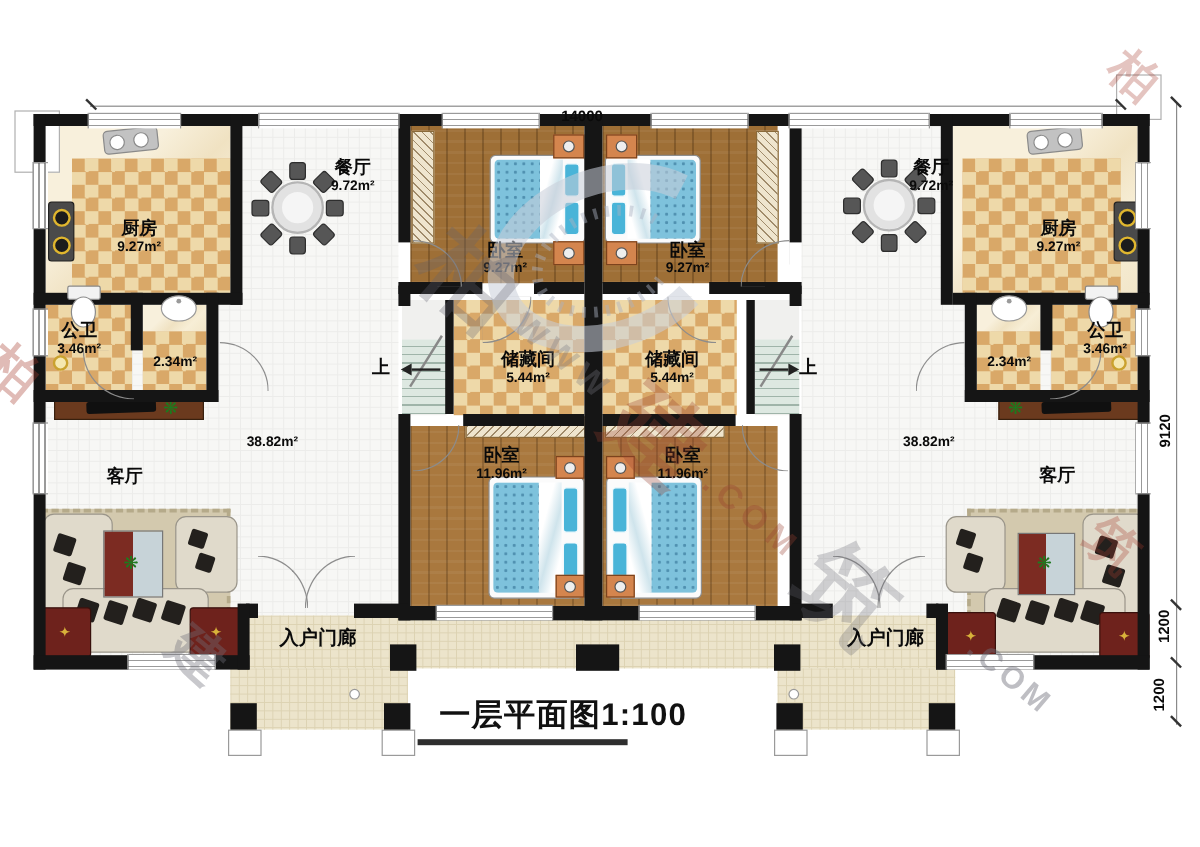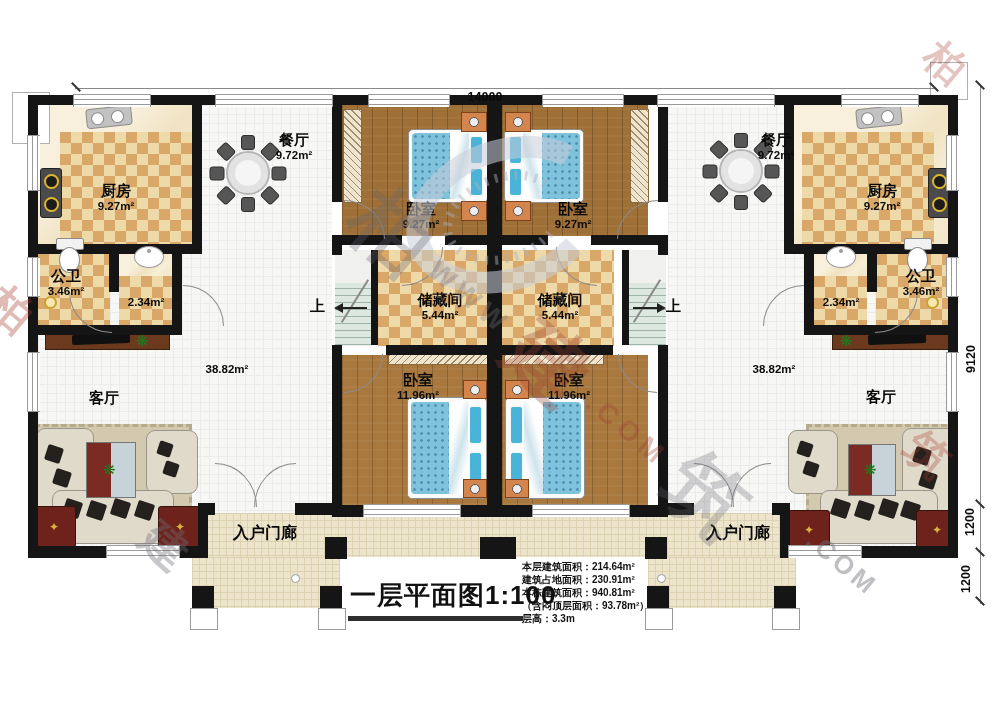--- a/index.html
+++ b/index.html
@@ -59,21 +59,21 @@
   .dtable{position:absolute;left:50%;top:50%;width:40px;height:40px;margin:-21px 0 0 -21px;background:#f5f5f5;border:2px solid #b5b5b5;border-radius:50%;box-shadow:inset 0 0 0 7px #e2e2e2;}
   .chair{position:absolute;left:50%;top:50%;width:12px;height:13px;margin:-6.5px 0 0 -6px;background:#565656;border:1px solid #2e2e2e;border-radius:3px;transform:rotate(var(--a)) translateY(-31px);}
   .sline{position:absolute;background:#222;z-index:12;}
   .tri-l{position:absolute;width:0;height:0;border-top:5px solid transparent;border-bottom:5px solid transparent;border-right:9px solid #222;z-index:12;}
   .tri-r{position:absolute;width:0;height:0;border-top:5px solid transparent;border-bottom:5px solid transparent;border-left:9px solid #222;z-index:12;}
   .uplbl{position:absolute;font-weight:bold;font-size:15px;color:#0a0a0a;z-index:40;}
   .dimline{position:absolute;background:#8a8a8a;z-index:60;}
   .slash{position:absolute;width:12px;height:2px;background:#333;transform:rotate(45deg);z-index:60;}
   .dimt{position:absolute;font-weight:bold;font-size:12.5px;color:#0a0a0a;text-align:center;z-index:60;}
   .vdim{position:absolute;font-weight:bold;font-size:12.5px;color:#0a0a0a;text-align:center;transform:rotate(-90deg);z-index:60;}
-  .ptitle{position:absolute;left:350px;top:578px;font-size:26px;font-weight:bold;color:#111;letter-spacing:1px;z-index:61;white-space:nowrap;}
+  .ptitle{position:absolute;left:366px;top:578px;font-size:26px;font-weight:bold;color:#111;letter-spacing:1px;z-index:61;white-space:nowrap;}
   .punder{position:absolute;left:348px;top:616px;width:175px;height:5px;background:#2e2e2e;z-index:61;}
   .stats{position:absolute;left:522px;top:560px;width:230px;font-size:10px;font-weight:bold;color:#111;line-height:13px;z-index:61;}
   .stats div{white-space:nowrap;}
   .wmband{position:absolute;left:395px;top:165px;width:600px;transform:rotate(40deg);transform-origin:0 0;z-index:50;pointer-events:none;display:flex;align-items:center;gap:14px;}
   .wmc{font-weight:bold;}
   .wmfrag{position:absolute;font-weight:bold;transform:rotate(40deg);z-index:50;pointer-events:none;}
   .dstop{position:absolute;width:7px;height:7px;border:1px solid #999;border-radius:50%;background:#fff;z-index:23;}
 </style>
 </head>
 <body>
@@ -451,21 +451,14 @@
     <span class="wmc" style="font-size:80px;color:rgba(100,100,112,0.28);">筑</span>
   </div>
   <span class="wmfrag" style="left:-12px;top:280px;font-size:44px;color:rgba(165,60,45,0.35);">柏</span>
   <span class="wmfrag" style="left:925px;top:35px;font-size:40px;color:rgba(165,60,45,0.30);">柏</span>
   <span class="wmfrag" style="left:142px;top:515px;font-size:46px;color:rgba(110,110,122,0.38);">建</span>
   <span class="wmfrag" style="left:905px;top:425px;font-size:44px;color:rgba(165,60,45,0.30);">筑</span>
   <span class="wmfrag" style="left:800px;top:548px;font-size:26px;letter-spacing:4px;color:rgba(110,110,122,0.45);">.COM</span>
 
   <div class="ptitle">一层平面图1:100</div>
   <div class="punder"></div>
-  <div class="stats">
-    <div>本层建筑面积：214.64m²</div>
-    <div>建筑占地面积：230.91m²</div>
-    <div>本栋建筑面积：940.81m²</div>
-    <div>（含闷顶层面积：93.78m²）</div>
-    <div>层高：3.3m</div>
-  </div>
 
 </div>
 
 </body></html>

